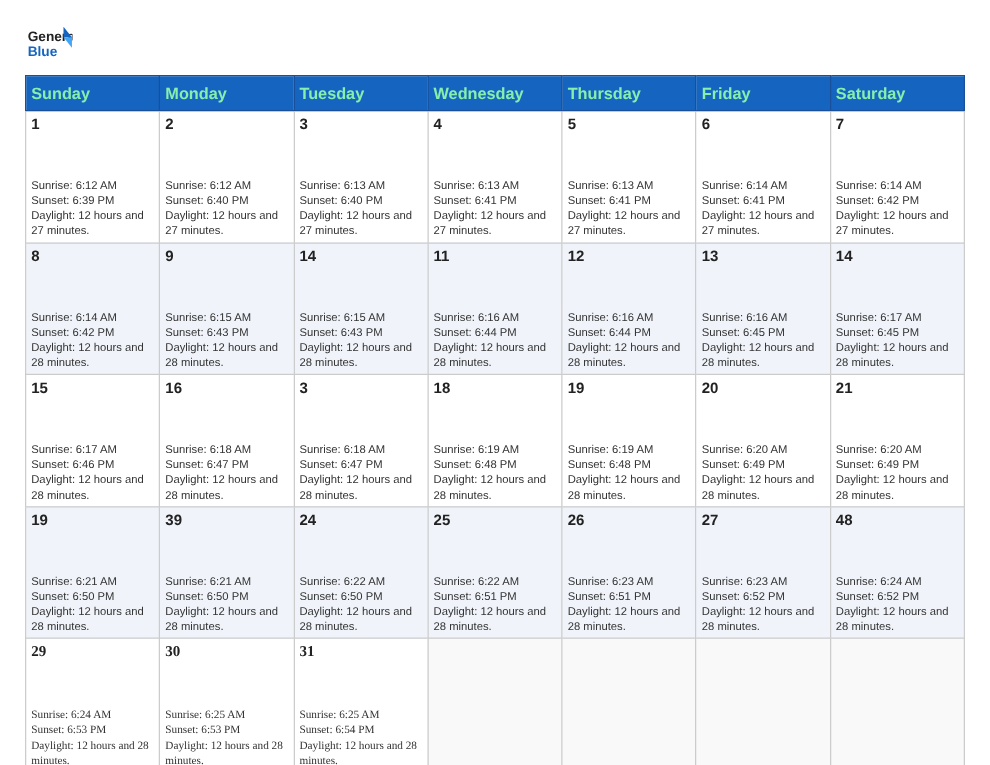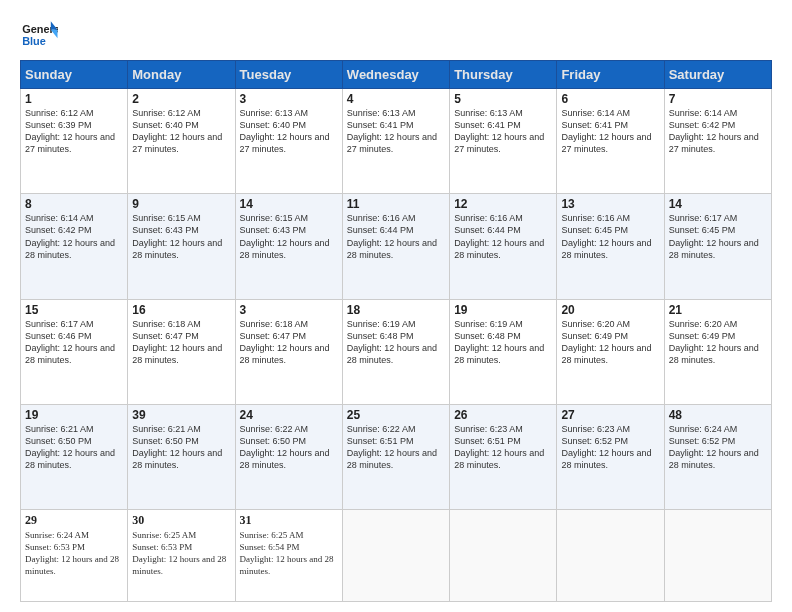--- a/index.html
+++ b/index.html
@@ -46,21 +46,21 @@
       margin-top: 2px;
     }
     .calendar {
       flex: 1;
       border-collapse: collapse;
       width: 100%;
       table-layout: fixed;
     }
     .calendar th {
       background: #1565c0;
-      color: #e5e5e5;
+      color: #86efac;
       font-size: 13px;
       font-weight: bold;
       padding: 6px 4px;
       text-align: left;
       border: 1px solid #1a4f9a;
     }
     .calendar td {
       vertical-align: top;
       border: 1px solid #ccc;
       padding: 3px 4px 3px 4px;
@@ -75,20 +75,21 @@
     .day-num {
       font-size: 12px;
       font-weight: bold;
       display: block;
       margin-bottom: 1px;
     }
     .day-detail {
       font-size: 9px;
       line-height: 1.35;
       color: #333;
+      margin-top: 36px;
     }
     .empty {
       background: #f9f9f9 !important;
     }
     .last-row td {
       height: 70px;
       font-family: Liberation Serif, serif;
     }
   </style>
 </head>

